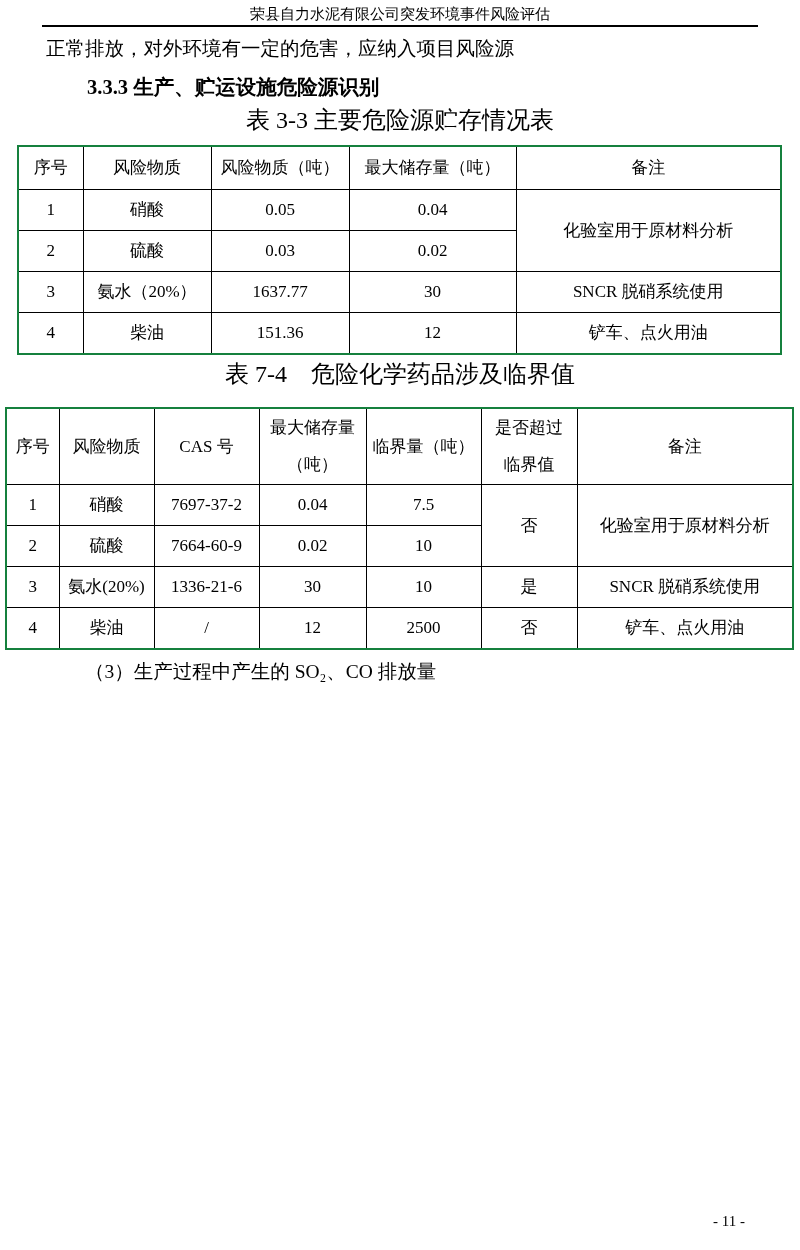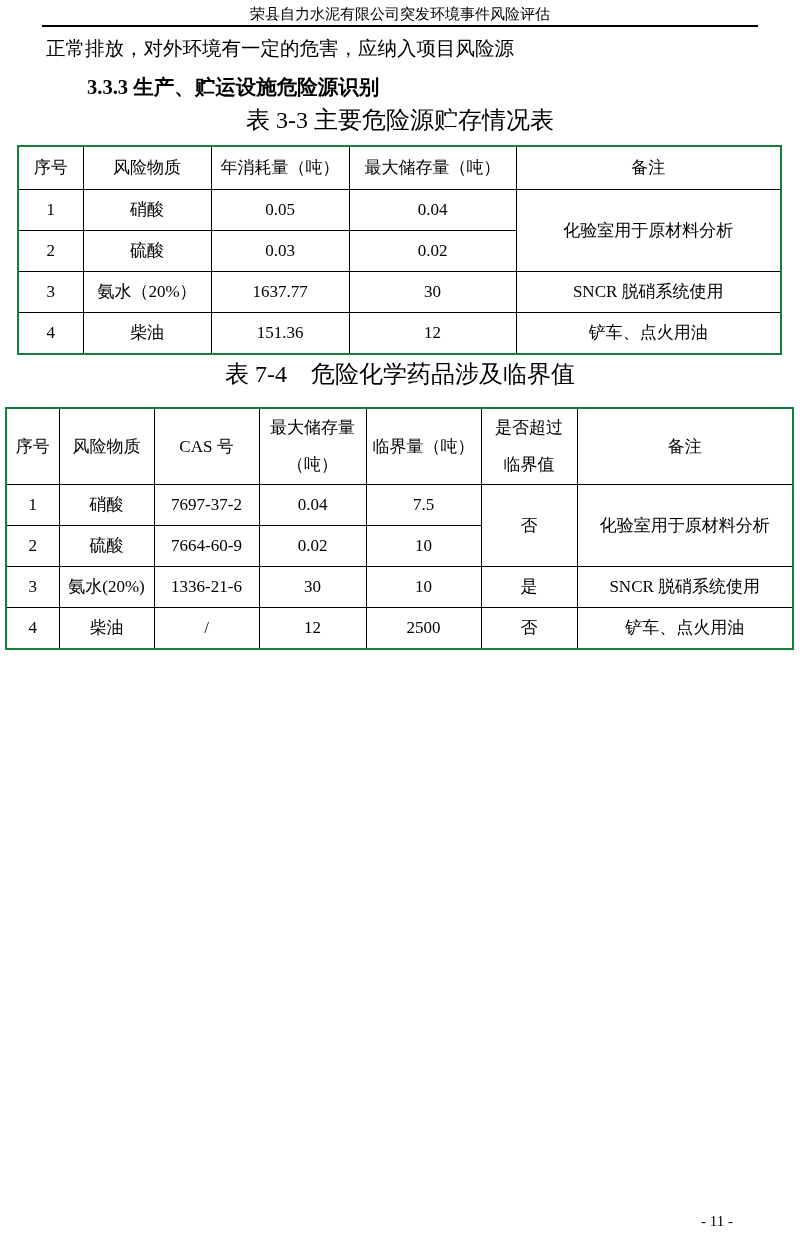--- a/index.html
+++ b/index.html
@@ -63,21 +63,21 @@
   .t33 th{height:42px;}
   .t33 td{height:40px;}
   .t34 th{height:75px;}
   .t34 td{height:40px;}
   .th-multi{white-space:pre-line;line-height:37px;}
   .p2{margin-top:1px;}
   .p1{margin-top:10px;}
   .page-number{
     position:absolute;
     bottom:20px;
-    right:67px;
+    right:55px;
     font-size:15px;
   }
 </style>
 </head>
 <body>
 
 <div class="page">
 
   <div class="doc-header">
     <span>荣县自力水泥有限公司突发环境事件风险评估</span>
@@ -97,21 +97,21 @@
         <col style="width:65px">
           <col style="width:128px">
           <col style="width:138px">
           <col style="width:167px">
           <col style="width:265px">
       </colgroup>
       <tbody>
           <tr>
         <th>序号</th>
         <th>风险物质</th>
-        <th>年消耗量（吨）</th>
+        <th>风险物质（吨）</th>
         <th>最大储存量（吨）</th>
         <th>备注</th>
       </tr>
       <tr>
         <td>1</td>
         <td>硝酸</td>
         <td>0.05</td>
         <td>0.04</td>
         <td rowspan="2">化验室用于原材料分析</td>
       </tr>
@@ -193,20 +193,21 @@
         <td>柴油</td>
         <td>/</td>
         <td>12</td>
         <td>2500</td>
         <td>否</td>
         <td>铲车、点火用油</td>
       </tr>
     </tbody>
       </table>
 
+    <p class="bodytext indent">（3）生产过程中产生的 SO₂、CO 排放量</p>
 
 
 
 
   </div>
 
   <div class="page-number">- 11 -</div>
 
 </div>
 

